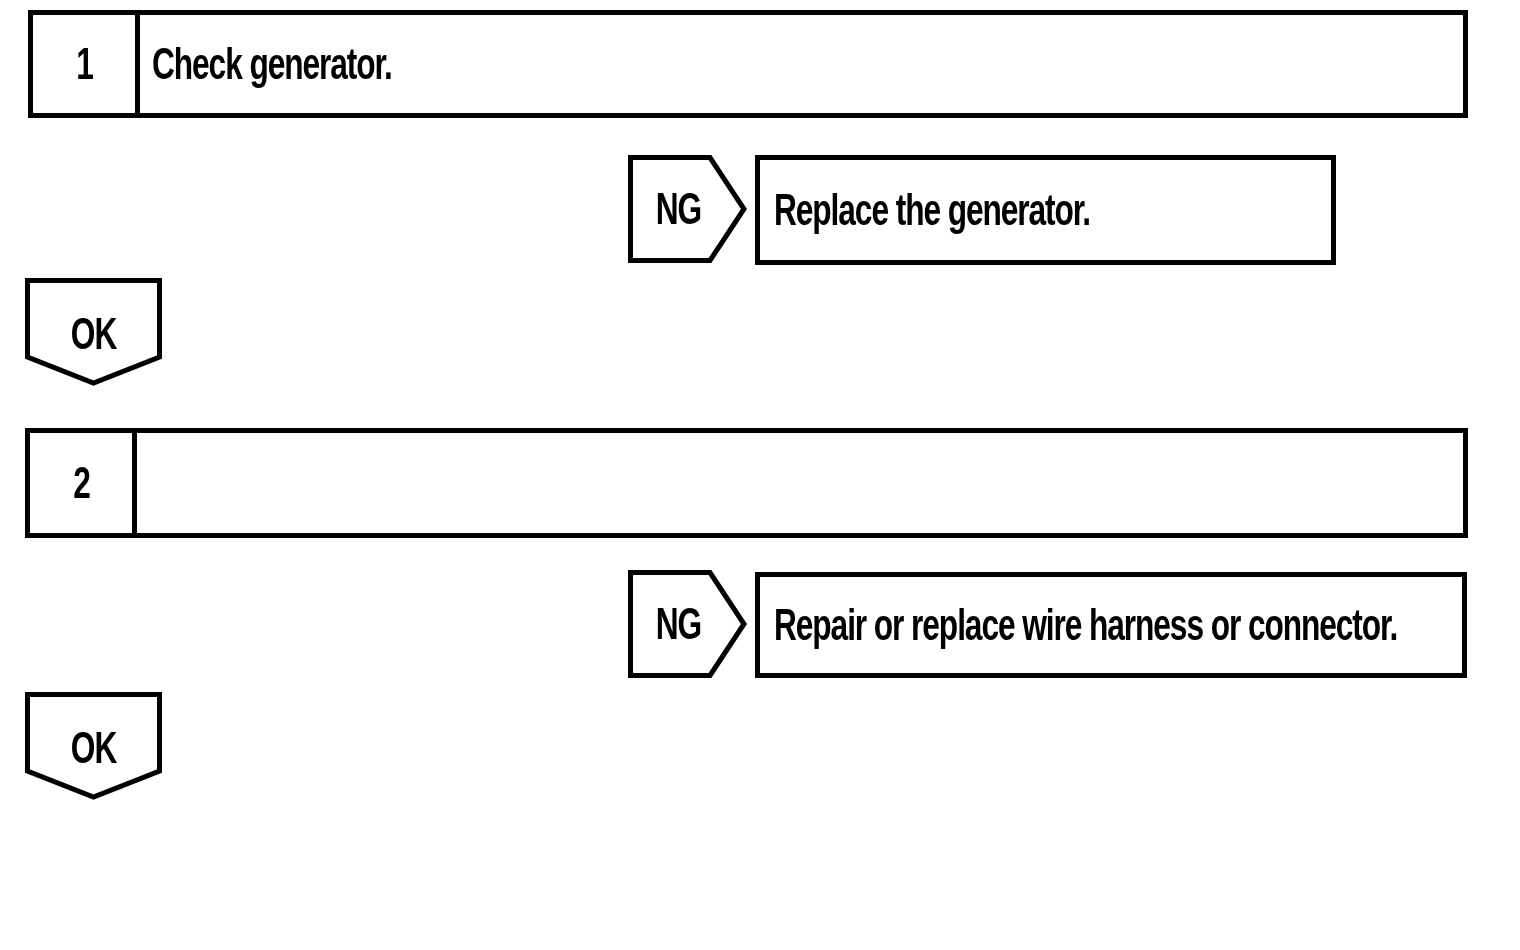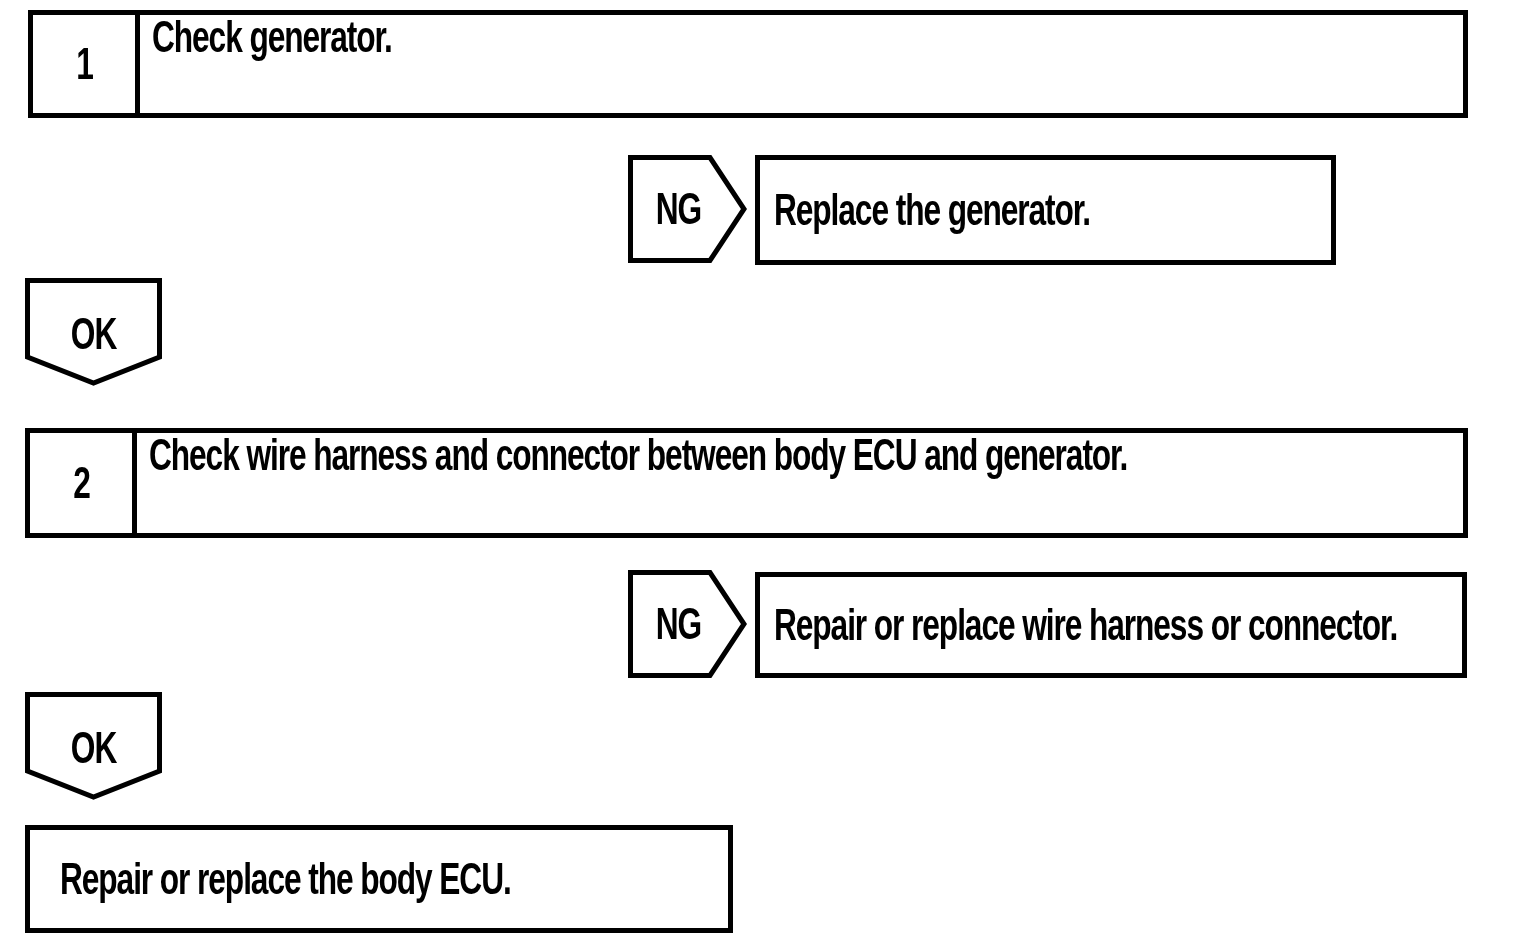--- a/index.html
+++ b/index.html
@@ -37,21 +37,21 @@
     align-items: stretch;
   }
   .step-box .num-cell {
     width: 107px;
     border-right: 5px solid #000;
     display: flex; align-items: center; justify-content: center;
     flex: 0 0 auto;
   }
   .step-box .instr-cell {
     flex: 1 1 auto;
-    display: flex; align-items: flex-start;
+    display: flex; align-items: center;
     padding-left: 12px;
     overflow: hidden;
   }
   .step1 { left: 28px; top: 10px;  width: 1440px; height: 108px; }
   .step2 { left: 25px; top: 428px; width: 1443px; height: 110px; }
 
   
   .result-box {
     position: absolute;
     border: 5px solid #000;
@@ -114,23 +114,20 @@
     </svg>
     <div class="label-wrap ok-label-wrap">
       <span class="fc-text centered">OK</span>
     </div>
   </div>
 
   <div class="step-box step2">
     <div class="num-cell">
       <span class="fc-text centered">2</span>
     </div>
-    <div class="instr-cell">
-      <span class="fc-text">Check wire harness and connector between body ECU and generator.</span>
-    </div>
   </div>
 
   <div class="pent ng2-pent">
     <svg width="119" height="108" viewBox="0 0 119 108">
       <polygon points="2.5,2.5 82,2.5 116,54 82,105.5 2.5,105.5" fill="#ffffff" stroke="#000000" stroke-width="5" stroke-linejoin="miter"></polygon>
     </svg>
     <div class="label-wrap ng-label-wrap">
       <span class="fc-text centered">NG</span>
     </div>
   </div>
@@ -141,17 +138,14 @@
 
   <div class="pent ok2-pent">
     <svg width="137" height="108" viewBox="0 0 137 108">
       <polygon points="2.5,2.5 134.5,2.5 134.5,79 68.5,105 2.5,79" fill="#ffffff" stroke="#000000" stroke-width="5" stroke-linejoin="miter"></polygon>
     </svg>
     <div class="label-wrap ok-label-wrap">
       <span class="fc-text centered">OK</span>
     </div>
   </div>
 
-  <div class="result-box final-box">
-    <span class="fc-text">Repair or replace the body ECU.</span>
-  </div>
 
 </div>
 
 </body></html>

